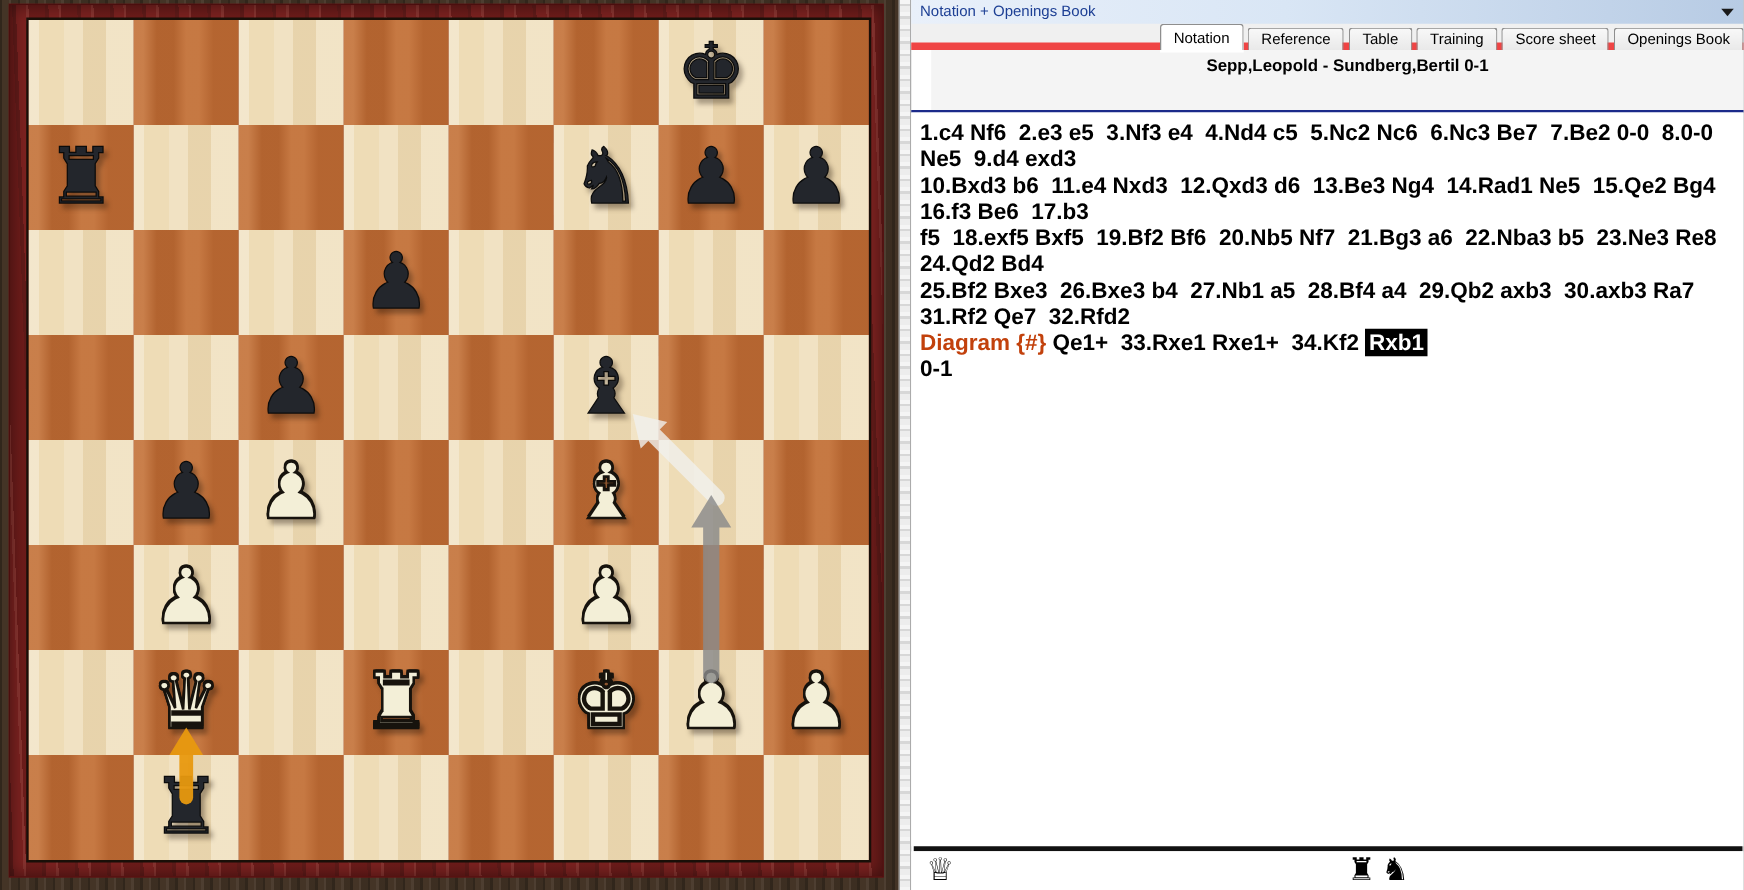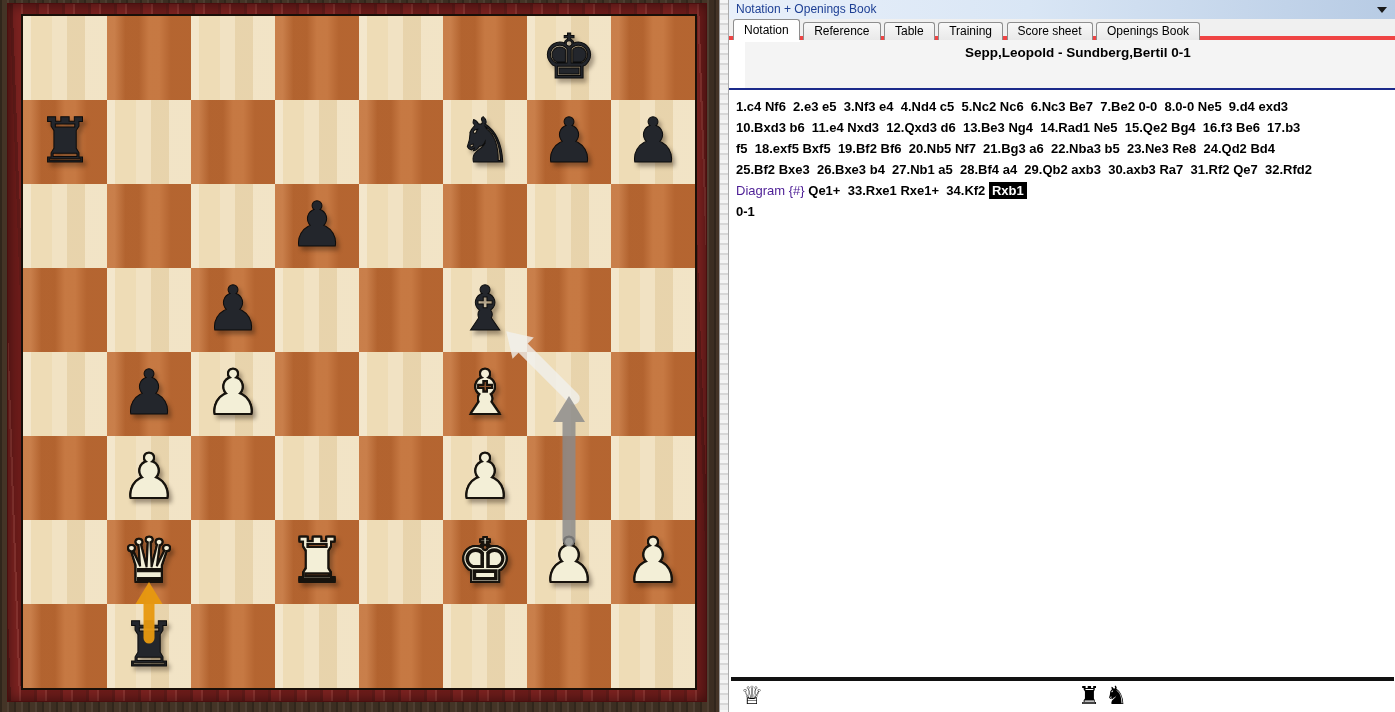--- a/index.html
+++ b/index.html
@@ -50,41 +50,41 @@
     border-left:1px solid #ababab;box-sizing:border-box;}
   .titlebar{position:absolute;left:0;top:0;width:100%;height:37px;
     background:linear-gradient(to right,#e9f0fa 0%,#d9e6f5 45%,#b7cbe4 100%);
     border-bottom:1px solid #aabdd6;box-sizing:border-box;
     font-size:12px;color:#1d3f94;line-height:18px;}
   .titlebar .tb-text{padding-left:7px;}
   .dd-icon{position:absolute;right:8px;top:7px;width:0;height:0;
     border-left:5px solid transparent;border-right:5px solid transparent;
     border-top:6px solid #1a1a1a;cursor:pointer;}
   .tabrow{position:absolute;left:0;top:19px;width:100%;height:21px;background:#f0f0f0;
-    border-bottom:4px solid #ef4444;box-sizing:border-box;}
+    border-bottom:6px solid #ef4444;box-sizing:border-box;text-align:right;}
   .tab{position:relative;display:inline-block;height:17px;line-height:17px;
     margin-top:3px;margin-left:-1px;padding:0 10px;font-size:12px;color:#000;
     background:linear-gradient(#f8f8f8,#e9e9e9);
     border:1px solid #8e8e8e;border-bottom:none;border-radius:3px 3px 0 0;
     vertical-align:bottom;cursor:pointer;z-index:1;}
   .tab.active{height:20px;line-height:20px;margin-top:0;margin-left:4px;
     background:#fff;z-index:3;border-radius:3px 3px 0 0;
     box-shadow:0 2px 0 #fff;}
   .gameheader{position:absolute;left:16px;top:40px;width:100%;height:48px;
     background:#f4f4f4;text-align:center;}
   .players{margin-top:5px;font-size:13.5px;font-weight:bold;color:#000;}
   .eventline{margin-top:4px;font-size:13px;color:#222;}
   .eventline .eco{font-weight:bold;color:#000;}
   .navyline{position:absolute;left:0;top:88px;width:100%;height:2px;background:#1b2a8a;}
   .notation{position:absolute;left:0;top:90px;width:100%;height:587px;background:#fff;
-    padding:6px 5px 0 7px;box-sizing:border-box;font-size:13px;color:#000;
+    padding:6px 5px 0 7px;box-sizing:border-box;font-size:18px;color:#000;
     white-space:pre-wrap;cursor:text;}
   .nline{line-height:21px;}
   .tk-m{font-weight:bold;}
-  .tk-a{color:#4c1d95;}
+  .tk-a{color:#c2410c;font-weight:bold;}
   .tk-h{font-weight:bold;background:#000;color:#fff;padding:1px 3px;}
   .matline{position:absolute;left:2px;top:677px;width:663px;height:4px;background:#111;}
   .matbar{position:absolute;left:0;top:681px;width:100%;height:31px;background:#fff;}
   .mat-icon{position:absolute;top:0;font-family:"DejaVu Sans",sans-serif;
     font-size:25px;line-height:30px;color:#000;}
 </style>
 </head>
 <body>
 
 <div class="stage">

